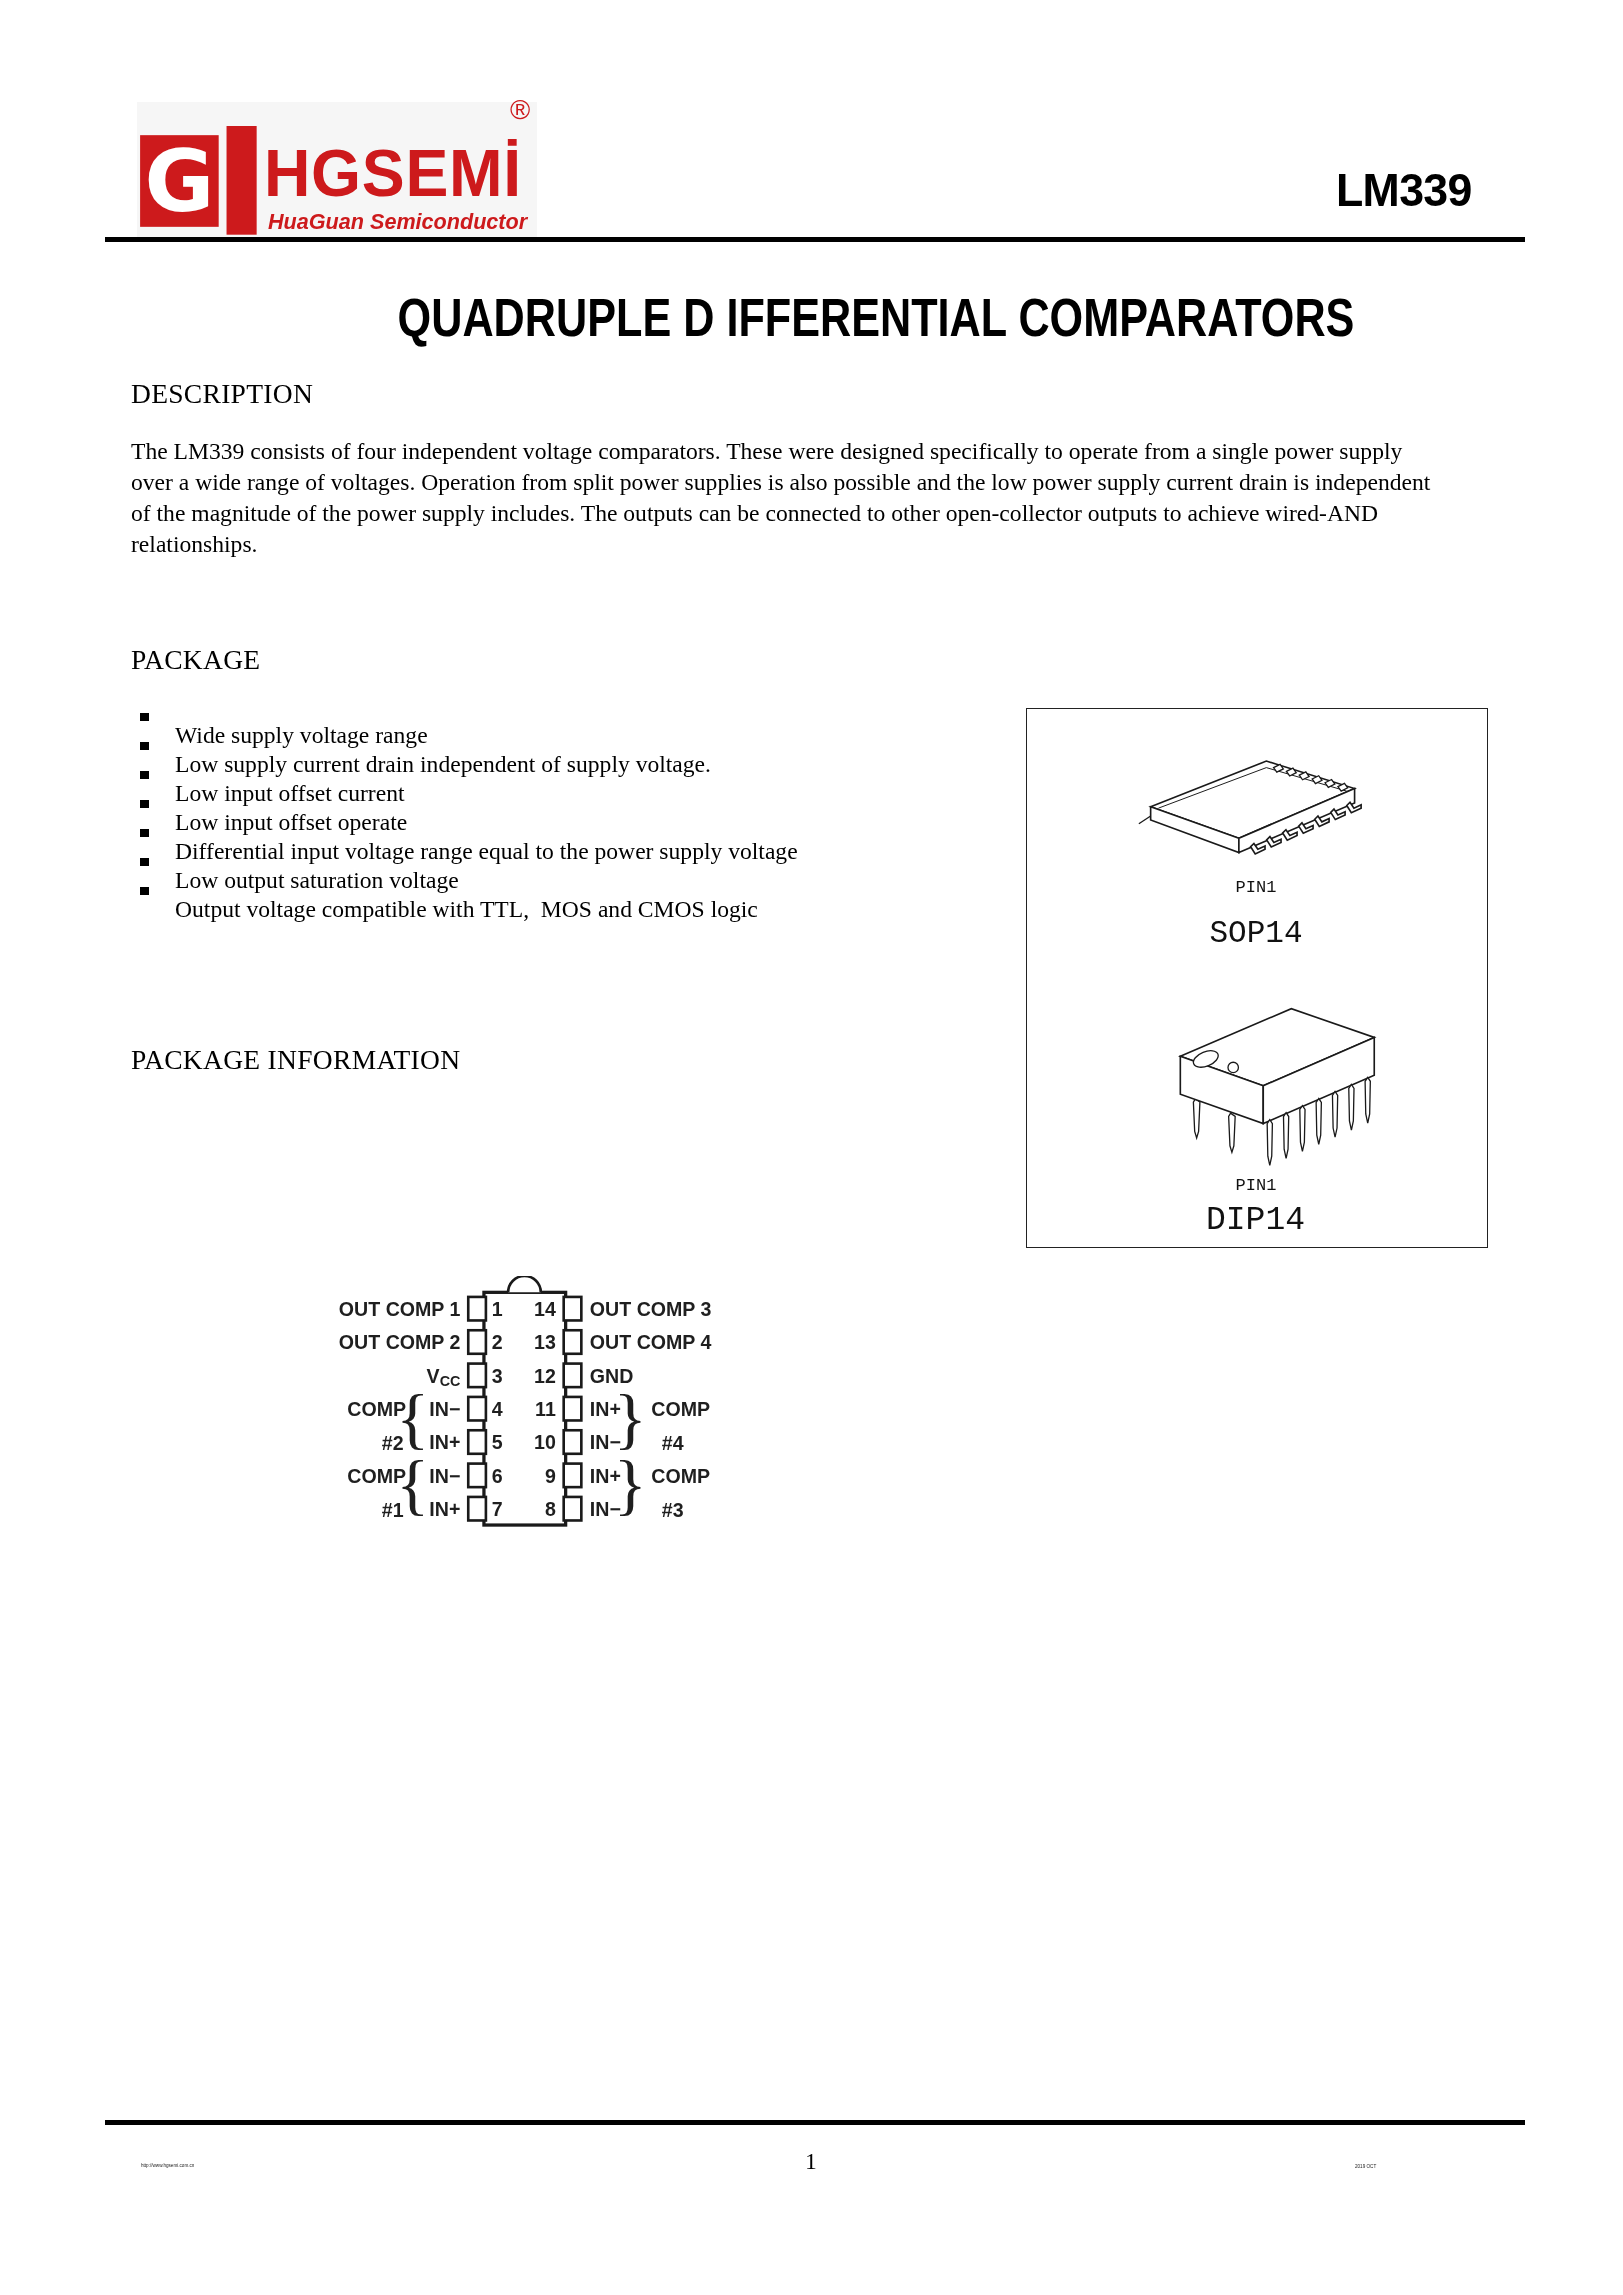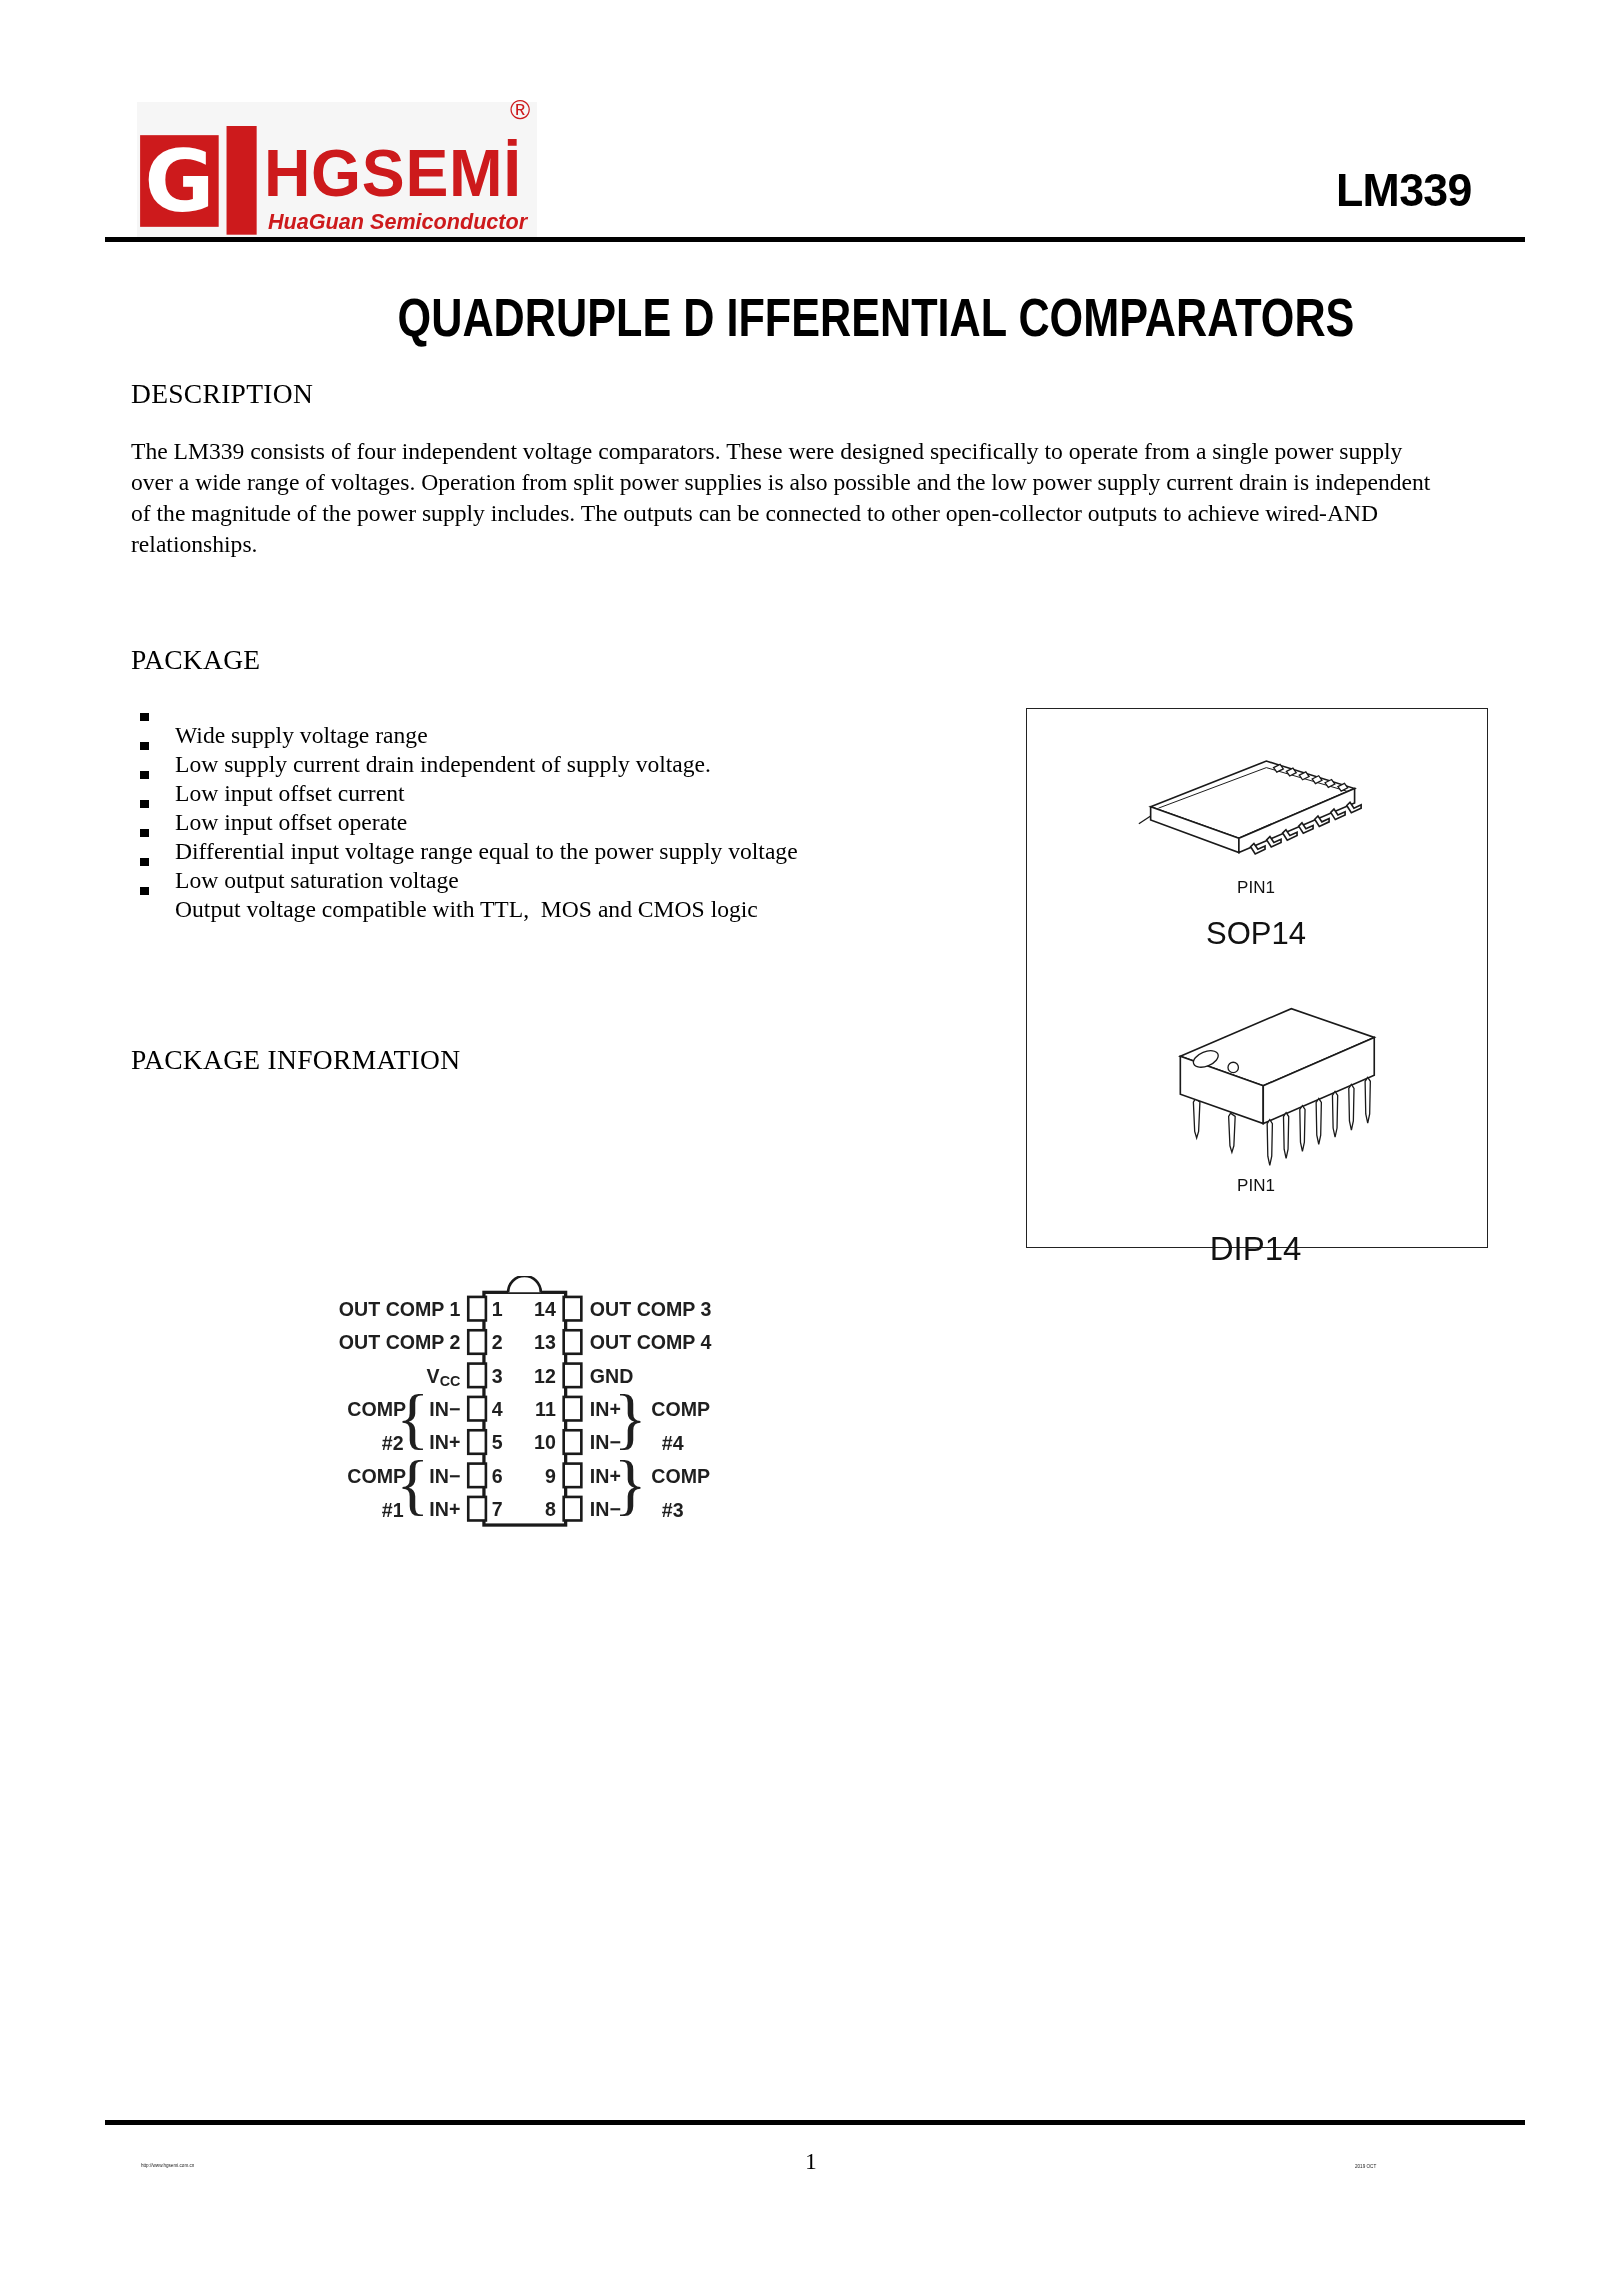--- a/index.html
+++ b/index.html
@@ -53,26 +53,26 @@
 
   
   .features { left:140px; top:704px; }
   .feat-row { display:flex; align-items:flex-start; height:29px;flex-direction:column; }
   .bullet { width:8.5px; height:8.5px; background:#000; margin-top:8.5px; flex:0 0 8.5px; }
   .feat-text { margin-left:35px; font-size:23.6px; line-height:29px; white-space:pre; }
 
   
   .pkgbox { left:1026px; top:708px; width:460px; height:538px;
     border:1.3px solid #222; background:#fff; }
-  .pkg-label { position:absolute; font-family:Liberation Sans, sans-serif;
+  .pkg-label { position:absolute; font-family:Liberation Mono, monospace;
     text-align:center; color:#111; white-space:pre; }
   .pin1-sop  { left:183px; top:169px; width:92px; font-size:17px; }
   .name-sop  { left:144px; top:207px; width:170px; font-size:31px; }
   .pin1-dip  { left:183px; top:467px; width:92px; font-size:17px; }
-  .name-dip  { left:137px; top:493px; width:183px; font-size:33px;margin-top:28px; }
+  .name-dip  { left:137px; top:493px; width:183px; font-size:33px; }
   .pkg-draw { position:absolute; }
   .sop-draw { left:105px; top:39px; }
   .dip-draw { left:137px; top:285px; }
 
   
   .pinout { left:327px; top:1276px; }
   .pinout text {
     font-family:"Liberation Sans", sans-serif; font-weight:bold; fill:#1f1f1f;
   }
   .pinout .lbl { font-size:30px; }

